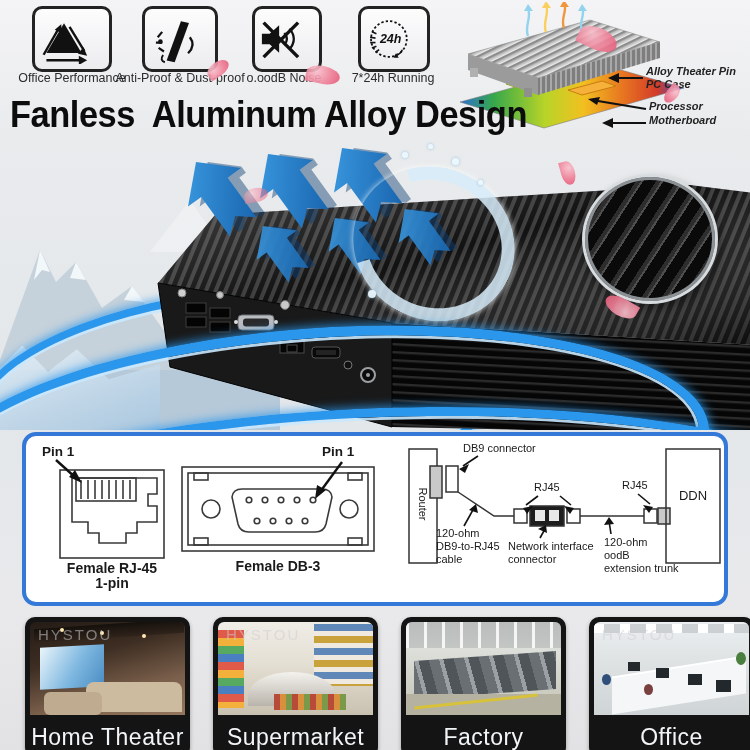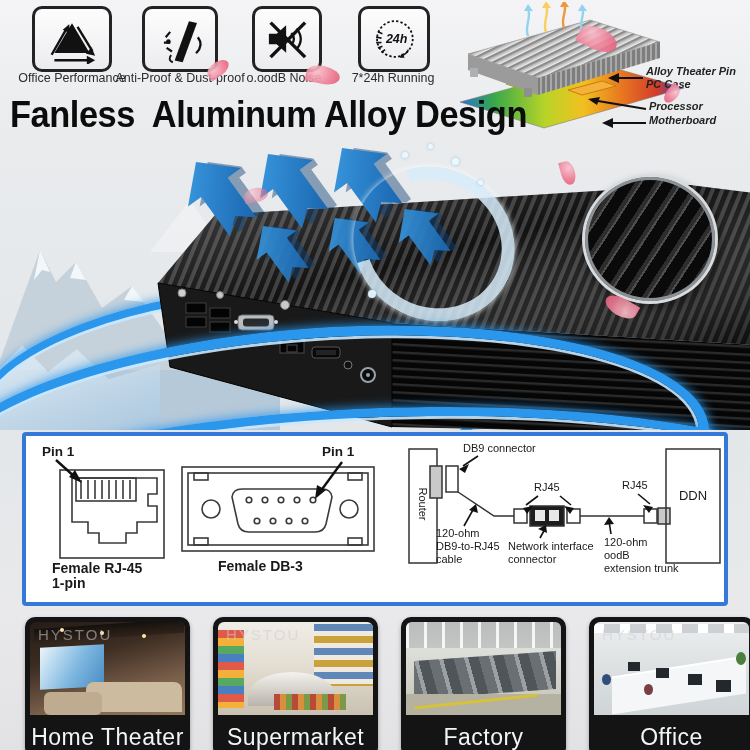--- a/index.html
+++ b/index.html
@@ -3,21 +3,21 @@
 <meta charset="utf-8">
 <style>
   html,body{margin:0;padding:0}
   body{width:750px;height:750px;position:relative;overflow:hidden;
        font-family:"Liberation Sans",sans-serif;
        background:linear-gradient(180deg,#f4f4f6 0%,#e9ebed 18%,#e3e7ea 55%,#e9e9eb 82%,#e2e2e4 100%)}
   .abs{position:absolute}
   
   .tile{position:absolute;border:3px solid #232323;border-radius:10px;
         background:linear-gradient(180deg,rgba(255,255,255,.8),rgba(233,233,236,.55));
-        display:flex;align-items:center;justify-content:center}
+        display:flex;align-items:center;justify-content:flex-start}
   .feat-label{position:absolute;font-size:12.5px;color:#2c2c2c;text-align:center;white-space:nowrap}
   
   .headline{position:absolute;left:10px;top:94px;font-size:37px;font-weight:bold;color:#0c0c0c;
             letter-spacing:-.5px;transform:scaleX(.93);transform-origin:left center;white-space:pre}
   
   .xlabel{position:absolute;font-size:11px;font-weight:bold;font-style:italic;color:#222;white-space:nowrap}
   
   .hero{position:absolute;left:0;top:140px;width:750px;height:290px;overflow:hidden}
   .ring{position:absolute;border-radius:50%;border:9px solid #2b97ec;
         box-shadow:0 0 10px 2px rgba(43,151,236,.75), inset 0 0 0 3px rgba(200,232,255,.9)}
@@ -30,24 +30,24 @@
   .magnifier{position:absolute;left:582px;top:34px;width:130px;height:124px;border-radius:50%;
         background:repeating-linear-gradient(123deg,#0a0a0a 0 11px,#2d2d2d 11px 15px,#4e4e4e 15px 17px);
         border:3px solid #d8dcdf;box-shadow:inset 0 0 0 3px #8b9094, 3px 5px 10px rgba(0,0,0,.35)}
   .ice{position:absolute;left:0;top:196px;width:160px;height:94px;opacity:.85;
        background:linear-gradient(160deg,rgba(236,246,252,.95),rgba(166,198,224,.85));
        clip-path:polygon(0 34%,14% 10%,30% 38%,48% 14%,68% 46%,100% 30%,100% 100%,0 100%)}
   .wm-mtn{position:absolute;opacity:.5}
   .uparrow{position:absolute;transform:rotate(-36deg)}
   
   .panel{position:absolute;left:22px;top:432px;width:698px;height:166px;background:#fff;
-         border:4px solid #3579d8;border-radius:4px}
+         border:4px solid #3579d8;border-radius:14px}
   .ptext{position:absolute;color:#1a1a1a;white-space:nowrap}
   .pin-label{font-size:13.5px;font-weight:bold}
-  .cap{font-size:14px;font-weight:600;text-align:left}
+  .cap{font-size:14px;font-weight:600;text-align:center}
   .wtext{font-size:11px}
   .router-label{transform:rotate(90deg);transform-origin:center}
   
   .card{position:absolute;top:617px;width:165px;height:140px;background:#141414;border-radius:10px;
         padding:0;box-shadow:0 2px 4px rgba(0,0,0,.3)}
   .photo{position:absolute;left:5px;top:5px;width:155px;height:93px;border-radius:6px 6px 0 0;overflow:hidden}
   .caption{position:absolute;left:0;right:0;top:100px;height:40px;display:flex;align-items:center;
            justify-content:center;color:#f2f5f7;font-size:23px;letter-spacing:.5px}
   .wmark{position:absolute;left:8px;top:4px;font-size:15px;font-weight:normal;letter-spacing:2px;
          color:rgba(205,205,210,.55)}

